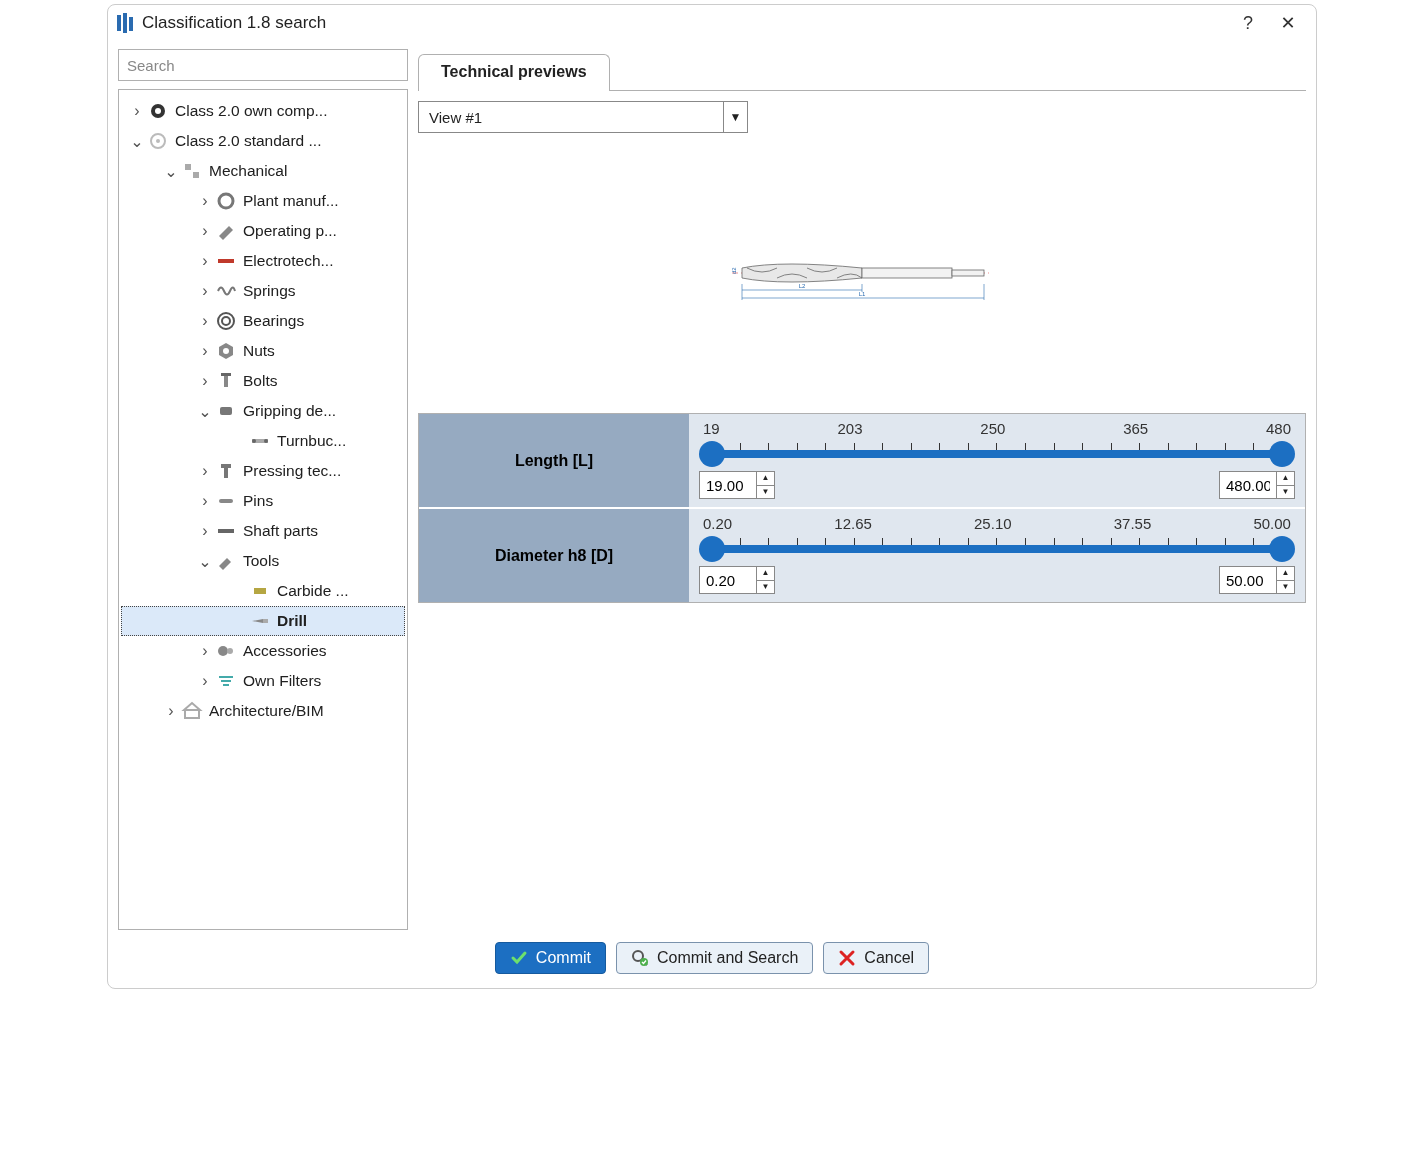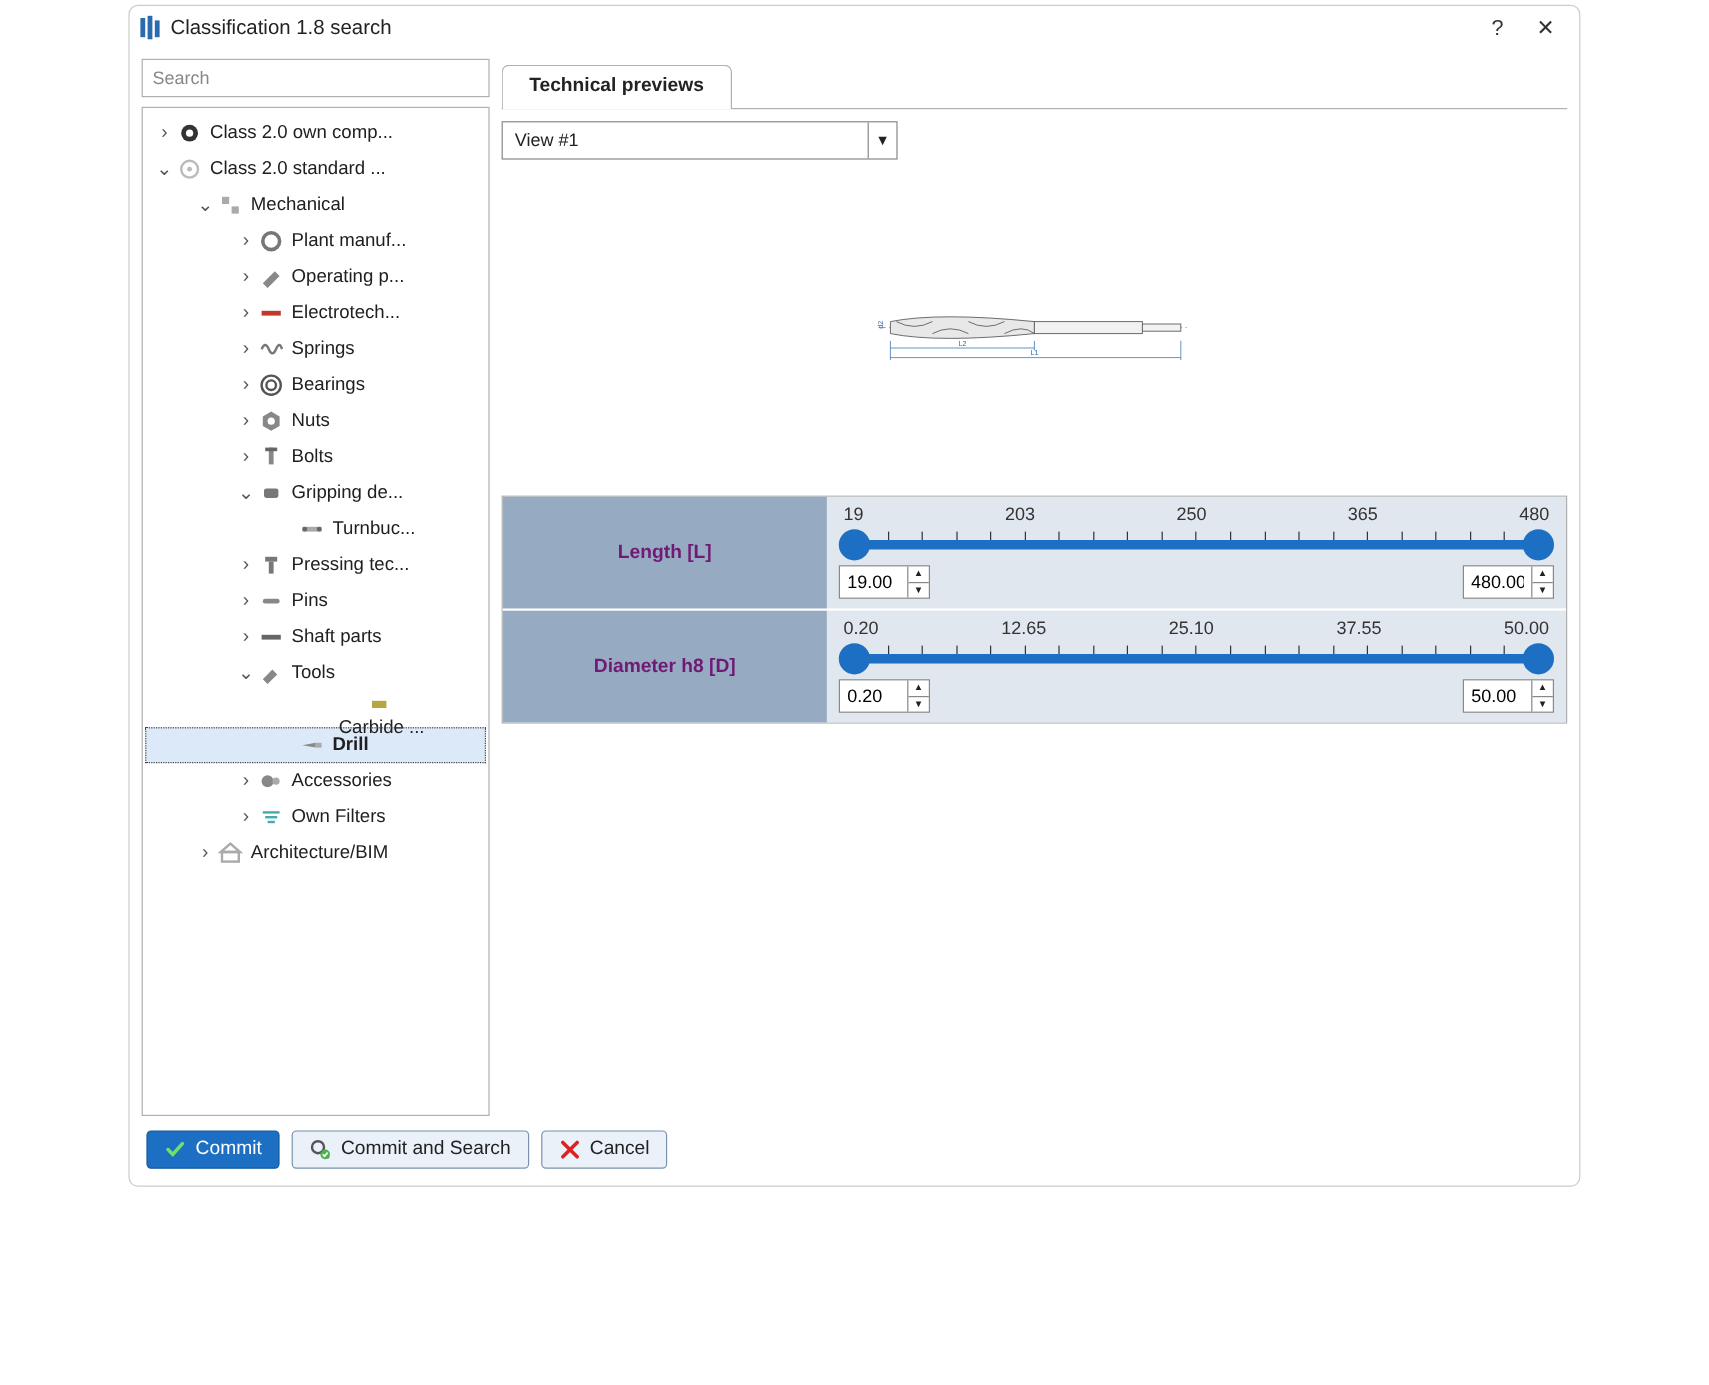--- a/index.html
+++ b/index.html
@@ -22,37 +22,37 @@
 .tab { border: 1px solid #b0b0b0; border-bottom: none; border-radius: 6px 6px 0 0; padding: 8px 22px 10px 22px; font-size: 16px; font-weight: 700; background: #fff; position: relative; top: 1px; }
 .view-select { margin-top: 10px; display: flex; }
 .view-select .combo { border: 1px solid #888; display: flex; align-items: center; height: 32px; width: 330px; }
 .view-select .combo-text { flex: 1; padding: 0 10px; font-size: 15px; }
 .view-select .combo-btn { width: 24px; border-left: 1px solid #888; display: flex; align-items: center; justify-content: center; font-size: 12px; height: 100%; }
 .preview-area { height: 280px; display: flex; align-items: center; justify-content: center; }
 .drill-svg { width: 280px; height: 70px; }
 .params { border: 1px solid #b0b0b0; }
 .param-row { display: flex; border-bottom: 2px solid #fff; background: #e0e7ef; }
 .param-row:last-child { border-bottom: none; }
-.param-label { width: 270px; background: #96aac1; color: #701a75; font-weight: 700; font-size: 16px; display: flex; align-items: center; justify-content: center; }
+.param-label { width: 270px; background: #96aac1; color: #000000; font-weight: 700; font-size: 16px; display: flex; align-items: center; justify-content: center; }
 .param-body { flex: 1; padding: 6px 10px 8px 10px; }
 .ticks-row { display: flex; justify-content: space-between; font-size: 15px; color: #333; padding: 0 4px; }
 .slider-wrap { position: relative; height: 26px; margin: 2px 0 6px 0; }
 .slider-track { position: absolute; left: 12px; right: 12px; top: 11px; height: 8px; background: #1c6fc2; border-radius: 4px; }
 .slider-ticks { position: absolute; left: 12px; right: 12px; top: 4px; height: 8px; display: flex; justify-content: space-between; }
 .slider-ticks span { width: 1px; height: 8px; background: #333; }
 .slider-handle { position: absolute; width: 26px; height: 26px; background: #1c6fc2; border-radius: 50%; top: 2px; }
 .slider-handle.left { left: 0; }
 .slider-handle.right { right: 0; }
 .inputs-row { display: flex; justify-content: space-between; }
 .num-input { display: flex; border: 1px solid #888; background: #fff; height: 28px; align-items: center; }
 .num-input input { border: none; width: 56px; padding: 0 6px; font-size: 15px; outline: none; }
 .num-input .spin { width: 18px; display: flex; flex-direction: column; border-left: 1px solid #888; height: 100%; }
 .num-input .spin div { flex: 1; display: flex; align-items: center; justify-content: center; font-size: 8px; line-height: 1; border-bottom: 1px solid #888; }
 .num-input .spin div:last-child { border-bottom: none; }
-.footer { display: flex; justify-content: flex-start; gap: 10px; padding: 12px 14px 14px 14px; }
+.footer { display: flex; justify-content: center; gap: 10px; padding: 12px 14px 14px 14px; }
 .btn { border: 1px solid #7a92ac; border-radius: 4px; padding: 6px 14px; font-size: 16px; display: flex; align-items: center; gap: 8px; cursor: pointer; background: #eaf1f8; }
 .btn.primary { background: #1c6fc2; color: #fff; border-color: #155a9e; }
 .btn .bicon { width: 18px; height: 18px; }
 </style>
 </head>
 <body>
 
 <div class="dialog">
   <div class="titlebar">
     <span class="app-icon">
@@ -219,21 +219,21 @@
           </div>
           <div class="tree-row" style="padding-left: 76px;">
             <span class="expander" style="font-size: 16px; transform: none;">⌄</span>
             <span class="icon">
               <svg viewBox="0 0 22 22" width="22" height="22">
                 <path d="M4 16 L12 8 L16 12 L8 20 Z" fill="#888"></path>
               </svg>
             </span>
             <span>Tools</span>
           </div>
-          <div class="tree-row" style="padding-left: 110px; flex-direction: column;">
+          <div class="tree-row" style="padding-left: 110px;">
             <span class="expander" style="font-size: 16px; transform: none;"></span>
             <span class="icon">
               <svg viewBox="0 0 22 22" width="22" height="22">
                 <rect x="5" y="8" width="12" height="6" fill="#b5a642"></rect>
               </svg>
             </span>
             <span>Carbide ...</span>
           </div>
           <div class="tree-row selected" style="padding-left: 110px; font-weight: bold;">
             <span class="expander" style="font-size: 16px; transform: none;"></span>

